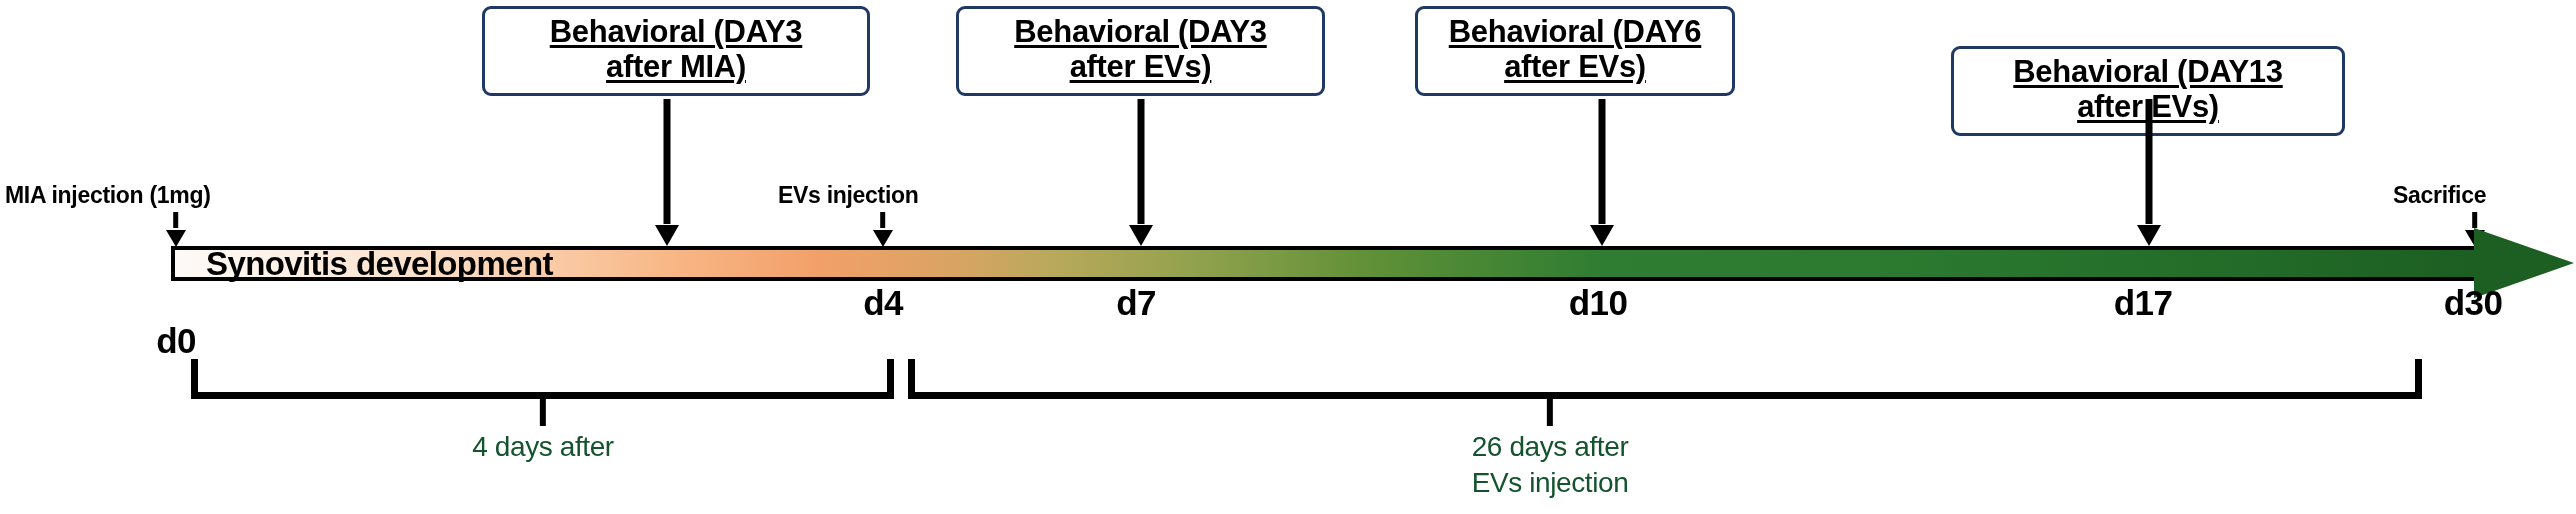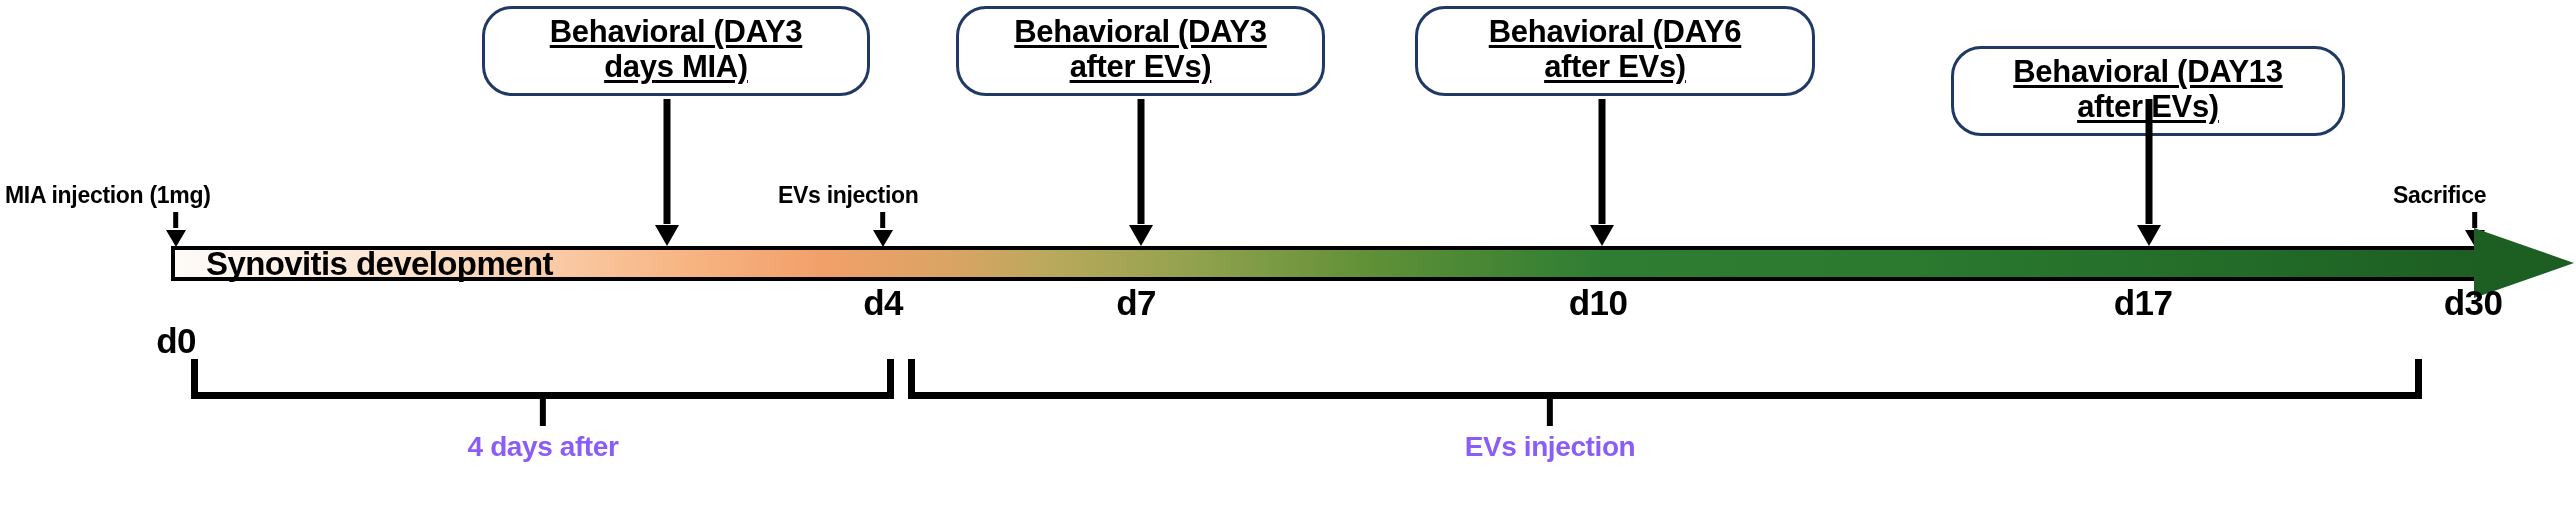--- a/index.html
+++ b/index.html
@@ -13,21 +13,21 @@
     width: 2576px;
     height: 515px;
     background: #ffffff;
     overflow: hidden;
   }
 
   
   .callout {
     position: absolute;
     border: 3.1px solid #1F3864;
-    border-radius: 30px;
+    border-radius: 9px;
     background: #ffffff;
     display: flex;
     flex-direction: column;
     align-items: center;
     justify-content: center;
     padding: 6.3px 8.8px 8.8px 8.8px;
   }
   .callout .ln {
     font-weight: bold;
     font-size: 31px;
@@ -164,46 +164,46 @@
     position: absolute;
     top: 36px;
     width: 6.3px;
     height: 31px;
     background: #000000;
     transform: translateX(-50%);
   }
   .bracket-label {
     position: absolute;
     text-align: left;
-    font-weight: bold;
+    font-weight: normal;
     font-size: 28px;
     line-height: 1.28;
-    color: #8b5cf6;
+    color: #14532d;
     white-space: nowrap;
     transform: translateX(-50%);
     font-stretch: condensed;
     letter-spacing: -0.4px;
   }
 </style>
 </head>
 <body>
 
 <div id="stage">
 
   <div class="callout" style="left:482px; top:6.3px; width:388px; height:90px;">
     <div class="ln">Behavioral (DAY3</div>
-    <div class="ln">days MIA)</div>
+    <div class="ln">after MIA)</div>
   </div>
 
   <div class="callout" style="left:956px; top:6.3px; width:369px; height:90px;">
     <div class="ln">Behavioral (DAY3</div>
     <div class="ln">after EVs)</div>
   </div>
 
-  <div class="callout" style="left:1415px; top:6.3px; width:400px; height:90px;">
+  <div class="callout" style="left:1415px; top:6.3px; width:320px; height:90px;">
     <div class="ln">Behavioral (DAY6</div>
     <div class="ln">after EVs)</div>
   </div>
 
   <div class="callout" style="left:1951px; top:6.3px; width:394px; height:90px;margin-top:40px;">
     <div class="ln">Behavioral (DAY13</div>
     <div class="ln">after EVs)</div>
   </div>
 
   <div class="arrow" style="left:654px; top:99px; width:25px; height:147px;">
@@ -265,17 +265,18 @@
     <div>4 days after</div>
   </div>
 
   <div class="bracket" style="left:908px; top:359px; width:1514px; height:69px;">
     <div class="tick-l"></div>
     <div class="hbar"></div>
     <div class="tick-r"></div>
     <div class="tick-m" style="left:642px;"></div>
   </div>
   <div class="bracket-label" style="left:1550px; top:429px;">
+    <div>26 days after</div>
     <div>EVs injection</div>
   </div>
 
 </div>
 
 
 </body></html>

